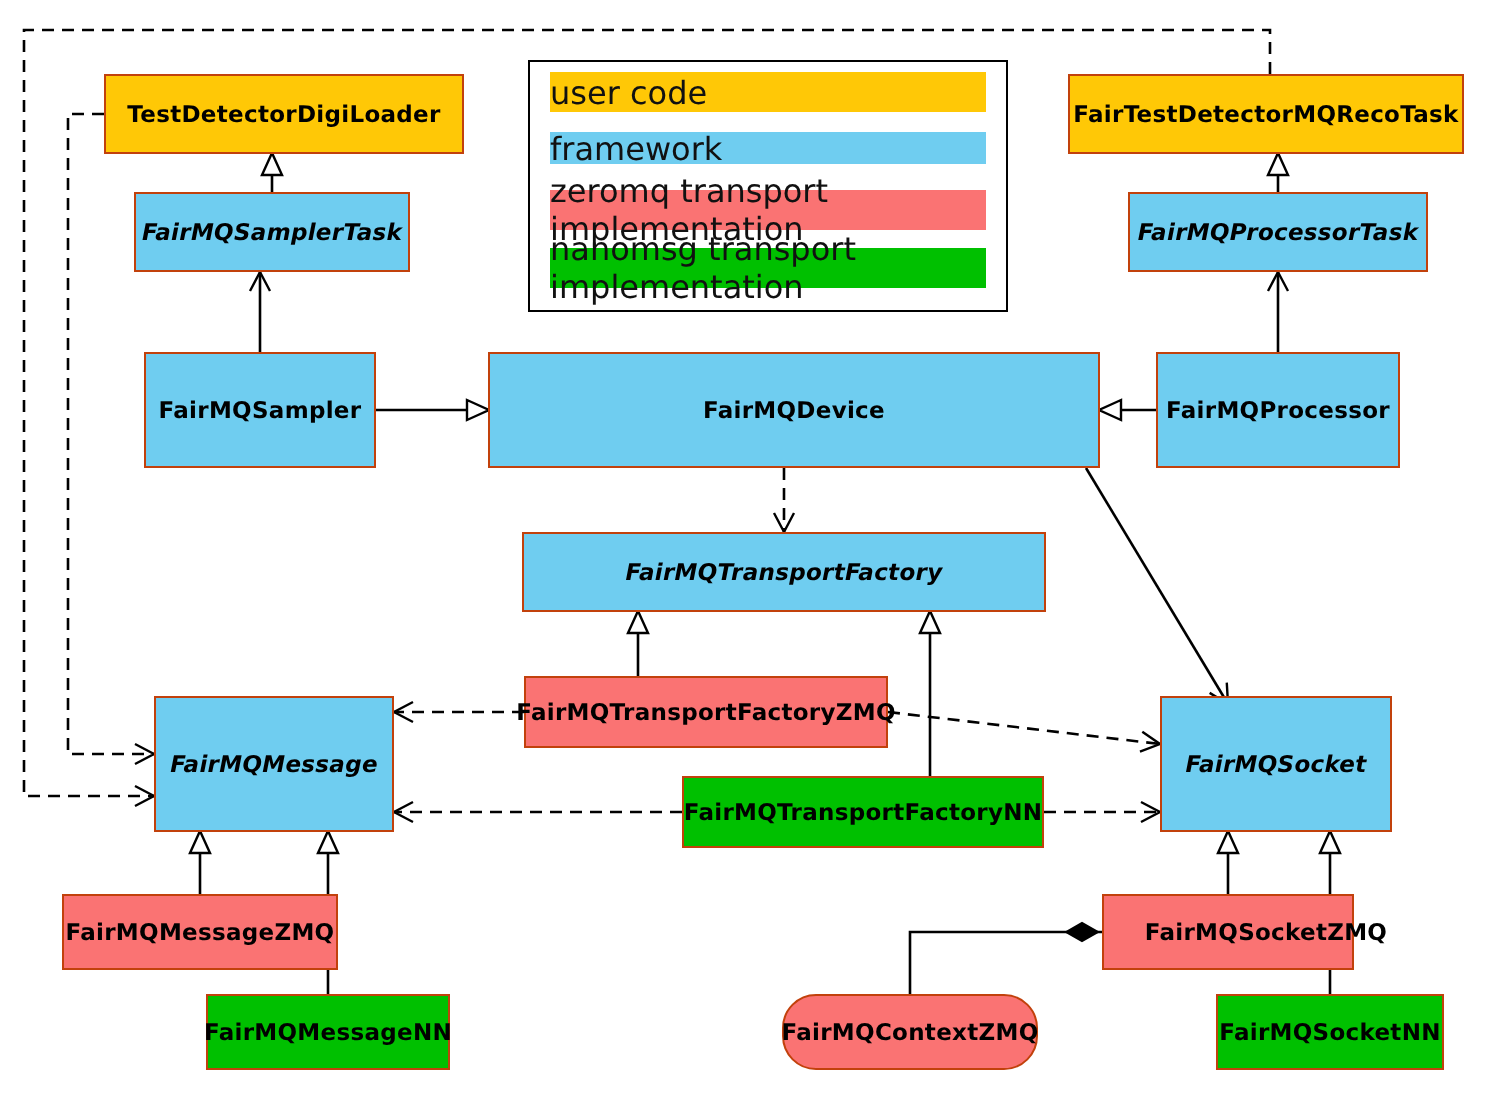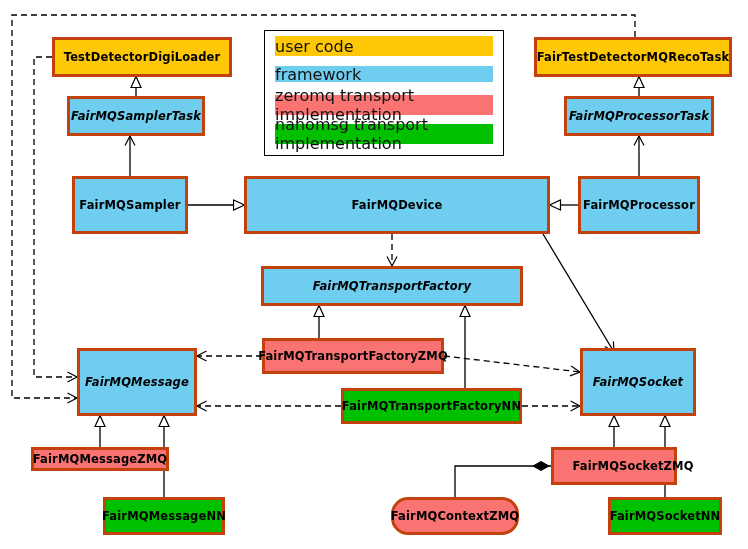--- a/index.html
+++ b/index.html
@@ -7,21 +7,21 @@
     position:relative;
     width:748px;height:549px;
     background:#ffffff;
     font-family:"DejaVu Sans","Liberation Sans",sans-serif;
     overflow:hidden;
   }
   svg#edges{position:absolute;left:0;top:0;width:748px;height:549px;}
   .node{
     position:absolute;
     box-sizing:border-box;
-    border:3px solid #c2410c;
+    border:1px solid #c2410c;
     display:flex;align-items:center;justify-content:center;
     text-align:center;
     font-size:11.5px;
     font-weight:bold;
     color:#000000;
     letter-spacing:0.15px;
     line-height:1.1;
     z-index:3;
   }
   .node.italic{font-style:italic;}
@@ -122,20 +122,20 @@
       <div class="node italic" style="left: 67px; top: 96px; width: 138px; height: 40px; background: rgb(111, 205, 240);">FairMQSamplerTask</div>
       <div class="node italic" style="left: 564px; top: 96px; width: 150px; height: 40px; background: rgb(111, 205, 240);">FairMQProcessorTask</div>
       <div class="node" style="left: 72px; top: 176px; width: 116px; height: 58px; background: rgb(111, 205, 240);">FairMQSampler</div>
       <div class="node" style="left: 244px; top: 176px; width: 306px; height: 58px; background: rgb(111, 205, 240);">FairMQDevice</div>
       <div class="node" style="left: 578px; top: 176px; width: 122px; height: 58px; background: rgb(111, 205, 240);">FairMQProcessor</div>
       <div class="node italic" style="left: 261px; top: 266px; width: 262px; height: 40px; background: rgb(111, 205, 240);">FairMQTransportFactory</div>
       <div class="node" style="left: 262px; top: 338px; width: 182px; height: 36px; background: rgb(250, 115, 115);">FairMQTransportFactoryZMQ</div>
       <div class="node" style="left: 341px; top: 388px; width: 181px; height: 36px; background: rgb(0, 192, 0);">FairMQTransportFactoryNN</div>
       <div class="node italic" style="left: 77px; top: 348px; width: 120px; height: 68px; background: rgb(111, 205, 240);">FairMQMessage</div>
       <div class="node italic" style="left: 580px; top: 348px; width: 116px; height: 68px; background: rgb(111, 205, 240);">FairMQSocket</div>
-      <div class="node" style="left: 31px; top: 447px; width: 138px; height: 24px; background: rgb(250, 115, 115);">FairMQMessageZMQ</div>
+      <div class="node" style="left: 31px; top: 447px; width: 138px; height: 38px; background: rgb(250, 115, 115);">FairMQMessageZMQ</div>
       <div class="node" style="left: 103px; top: 497px; width: 122px; height: 38px; background: rgb(0, 192, 0);">FairMQMessageNN</div>
       <div class="node" style="left: 391px; top: 497px; width: 128px; height: 38px; background: rgb(250, 115, 115); border-radius: 17px;">FairMQContextZMQ</div>
       <div class="node" style="left: 551px; top: 447px; width: 126px; height: 38px; background: rgb(250, 115, 115); padding-left: 38px;">FairMQSocketZMQ</div>
       <div class="node" style="left: 608px; top: 497px; width: 114px; height: 38px; background: rgb(0, 192, 0);">FairMQSocketNN</div>
     </div>
 
 </div>
 
 </body></html>

